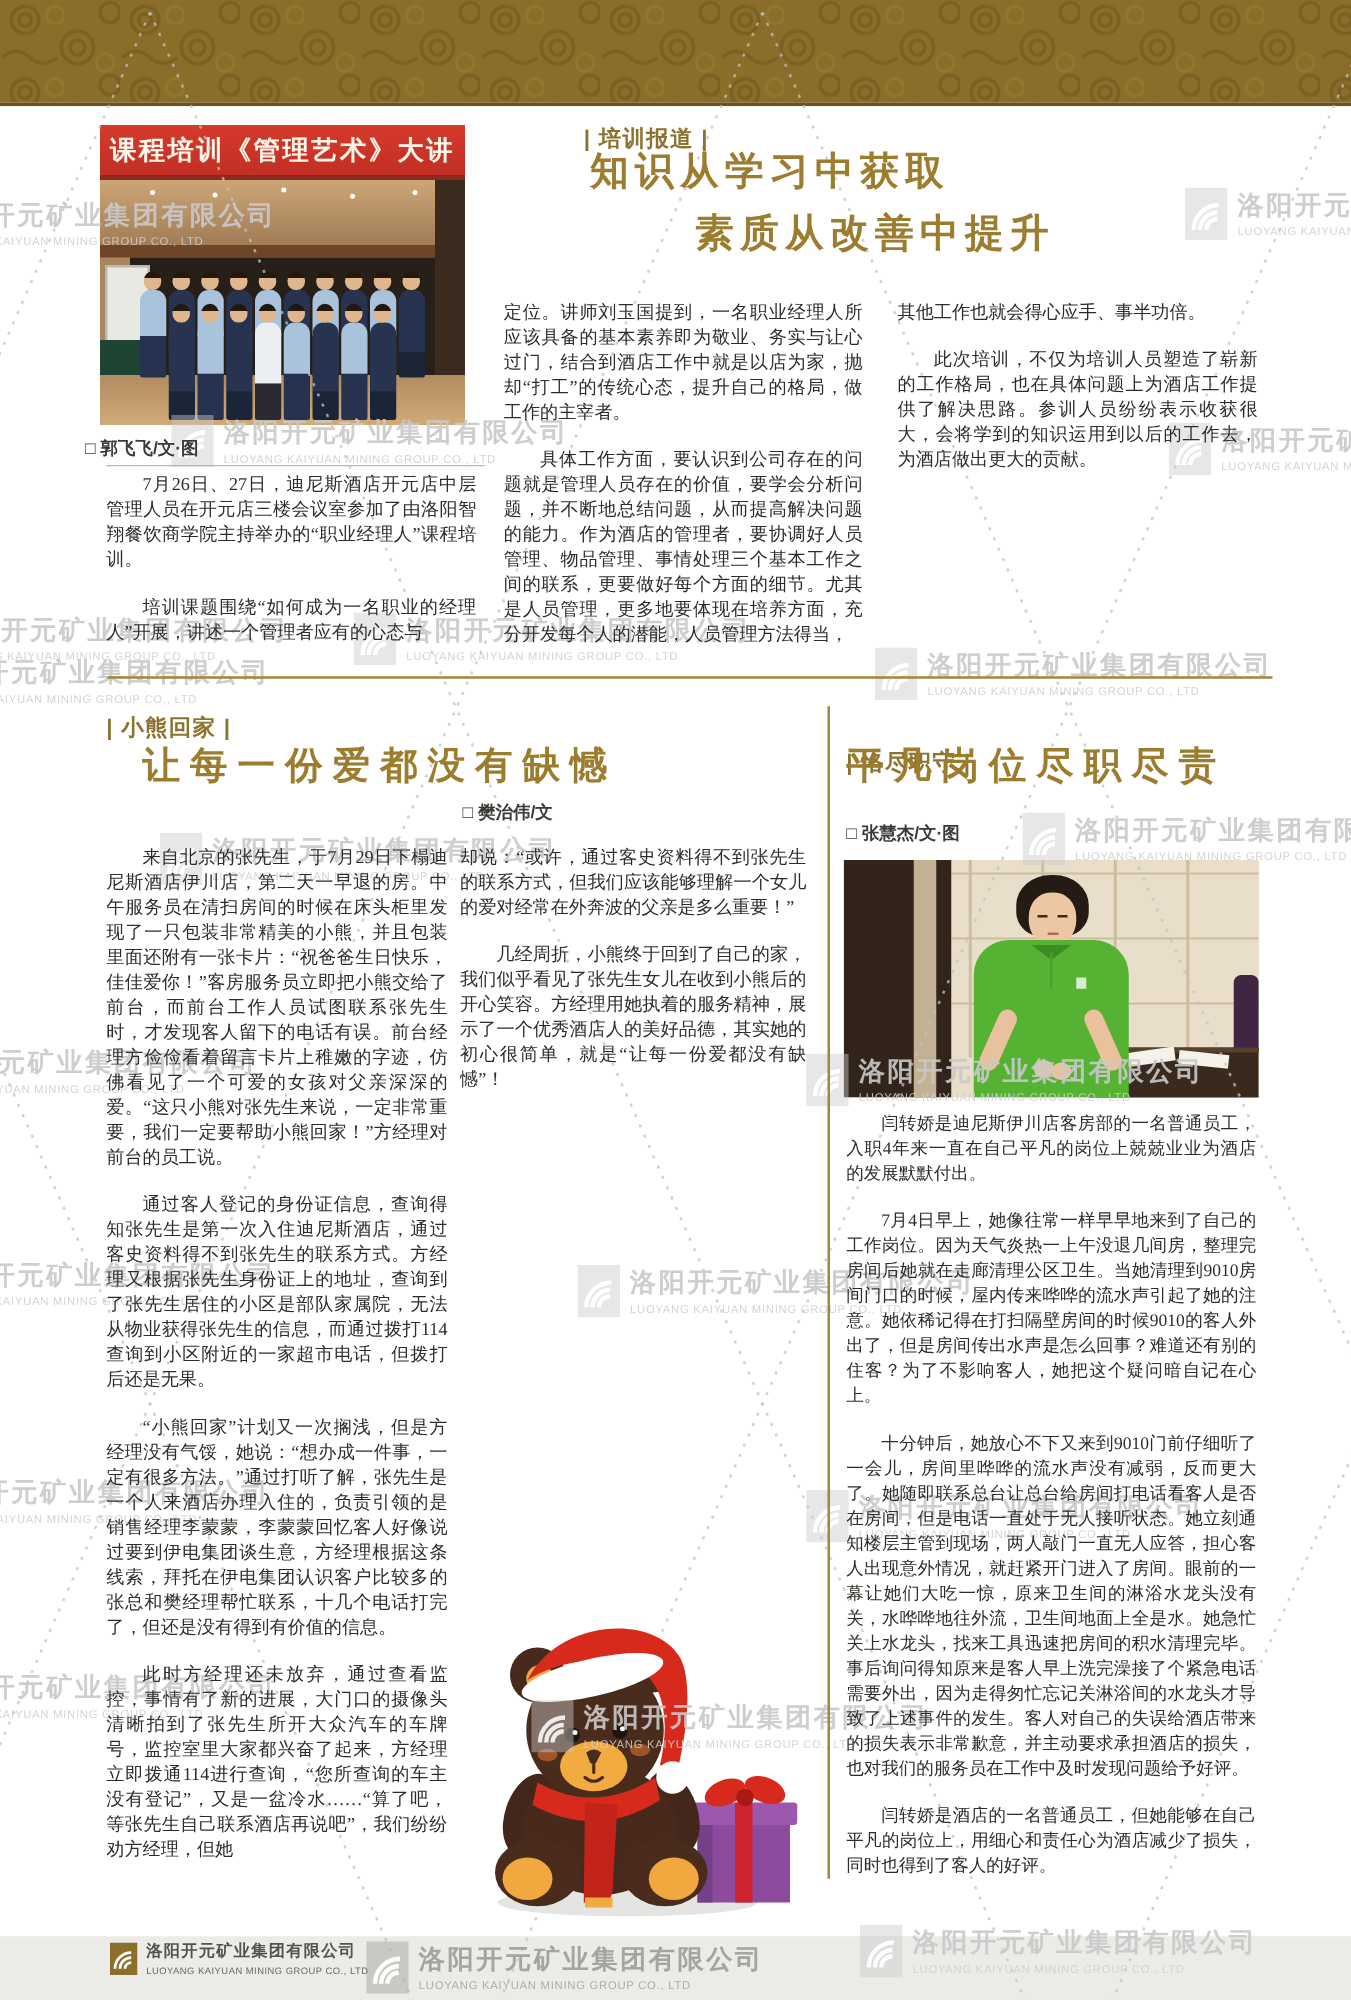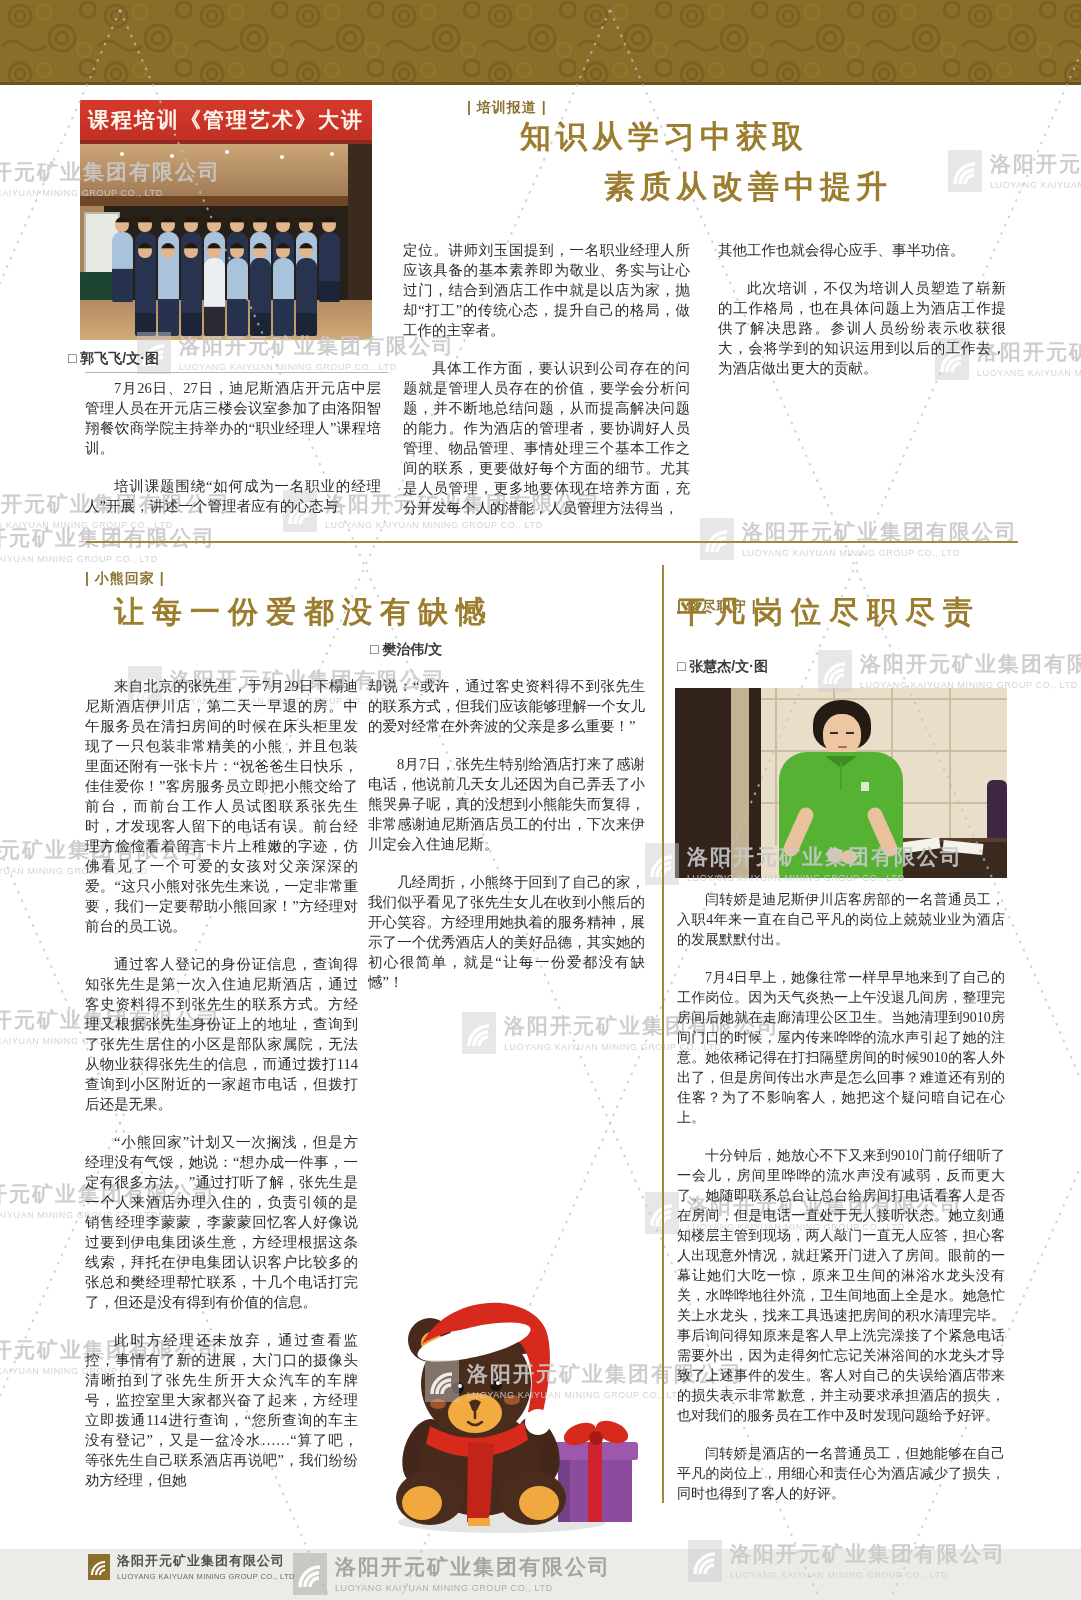--- a/index.html
+++ b/index.html
@@ -17,24 +17,24 @@
       pointer-events:none;white-space:nowrap;opacity:.9;}
   .wm-logo{display:block;line-height:0;}
   .wm-cn{font-family:"Liberation Sans","DejaVu Sans",sans-serif;font-weight:bold;font-size:21px;
          letter-spacing:2px;display:block;font-style:normal;}
   .wm-en{font-family:"Liberation Sans","DejaVu Sans",sans-serif;font-size:9px;letter-spacing:.6px;
          display:block;font-style:normal;margin-top:2px;color:#cfcfcf;}
   .wm.dark{color:#9f9d97;}
   .wm.dark .wm-en{color:#a8a6a0;}
 
   
-  .tag{font-family:"Liberation Sans","DejaVu Sans",sans-serif;font-weight:bold;font-size:14px;
+  .tag{font-family:"Liberation Sans","DejaVu Sans",sans-serif;font-weight:bold;font-size:18px;
        color:#8d7331;letter-spacing:1px;z-index:4;text-align:right;}
   .cn-title{font-weight:bold;color:#9c7c2d;white-space:nowrap;z-index:4;}
-  .t1{font-size:31px;letter-spacing:5px;margin-left:48px;}
+  .t1{font-size:31px;letter-spacing:5px;}
   .t2{font-size:30px;letter-spacing:8px;}
   .byline{font-family:"Liberation Sans","DejaVu Sans",sans-serif;font-weight:bold;font-size:14px;
           color:#3c3a36;z-index:4;}
 
   
   .colbox{position:absolute;text-align:justify;font-size:14.5px;line-height:20px;z-index:4;overflow:hidden;}
   .colbox p{margin:0;text-indent:2em;}
   .colbox p + p{margin-top:18px;}
   .cont p:first-child{text-indent:0;}
   .small .colbox, .colbox.small{font-size:14px;}
@@ -409,21 +409,20 @@
   <div class="abs byline" style="left:370px;top:641px;width:245px;">□ 樊治伟/文</div>
 
   <div class="colbox" style="left:85px;top:676px;width:273px;height:858px;">
       <p>来自北京的张先生，于7月29日下榻迪尼斯酒店伊川店，第二天一早退的房。中午服务员在清扫房间的时候在床头柜里发现了一只包装非常精美的小熊，并且包装里面还附有一张卡片：“祝爸爸生日快乐，佳佳爱你！”客房服务员立即把小熊交给了前台，而前台工作人员试图联系张先生时，才发现客人留下的电话有误。前台经理方俭俭看着留言卡片上稚嫩的字迹，仿佛看见了一个可爱的女孩对父亲深深的爱。“这只小熊对张先生来说，一定非常重要，我们一定要帮助小熊回家！”方经理对前台的员工说。</p>
       <p>通过客人登记的身份证信息，查询得知张先生是第一次入住迪尼斯酒店，通过客史资料得不到张先生的联系方式。方经理又根据张先生身份证上的地址，查询到了张先生居住的小区是部队家属院，无法从物业获得张先生的信息，而通过拨打114查询到小区附近的一家超市电话，但拨打后还是无果。</p>
       <p>“小熊回家”计划又一次搁浅，但是方经理没有气馁，她说：“想办成一件事，一定有很多方法。”通过打听了解，张先生是一个人来酒店办理入住的，负责引领的是销售经理李蒙蒙，李蒙蒙回忆客人好像说过要到伊电集团谈生意，方经理根据这条线索，拜托在伊电集团认识客户比较多的张总和樊经理帮忙联系，十几个电话打完了，但还是没有得到有价值的信息。</p>
       <p>此时方经理还未放弃，通过查看监控，事情有了新的进展，大门口的摄像头清晰拍到了张先生所开大众汽车的车牌号，监控室里大家都兴奋了起来，方经理立即拨通114进行查询，“您所查询的车主没有登记”，又是一盆冷水……“算了吧，等张先生自己联系酒店再说吧”，我们纷纷劝方经理，但她</p>
     </div>
   <div class="colbox cont" style="left:368px;top:676px;width:277px;height:640px;">
       <p>却说：“或许，通过客史资料得不到张先生的联系方式，但我们应该能够理解一个女儿的爱对经常在外奔波的父亲是多么重要！”</p>
-      <p>8月7日，张先生特别给酒店打来了感谢电话，他说前几天女儿还因为自己弄丢了小熊哭鼻子呢，真的没想到小熊能失而复得，非常感谢迪尼斯酒店员工的付出，下次来伊川定会入住迪尼斯。</p>
       <p>几经周折，小熊终于回到了自己的家，我们似乎看见了张先生女儿在收到小熊后的开心笑容。方经理用她执着的服务精神，展示了一个优秀酒店人的美好品德，其实她的初心很简单，就是“让每一份爱都没有缺憾”！</p>
     </div>
 
   <svg class="abs teddy" viewBox="0 0 266 244">
     <ellipse cx="130" cy="230" rx="104" ry="11" fill="#e4e4e2"></ellipse>
 
     <g>
       <rect x="186" y="166" width="74" height="64" fill="#8d4b9e"></rect>
       <rect x="186" y="166" width="12" height="64" fill="#744087"></rect>
       <rect x="180" y="150" width="86" height="18" rx="3" fill="#9c58ad"></rect>

